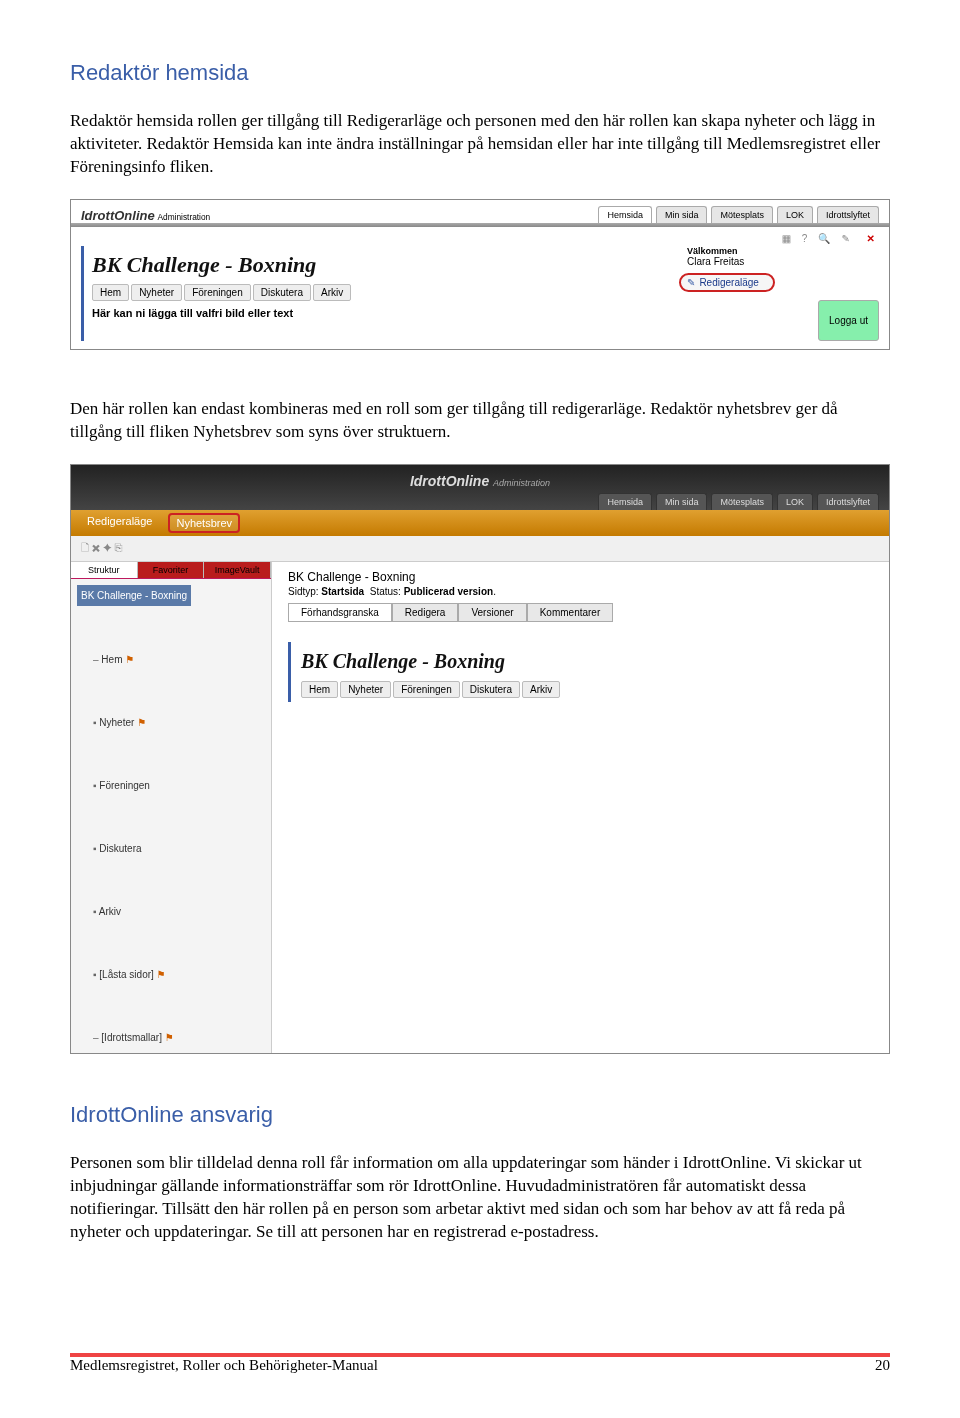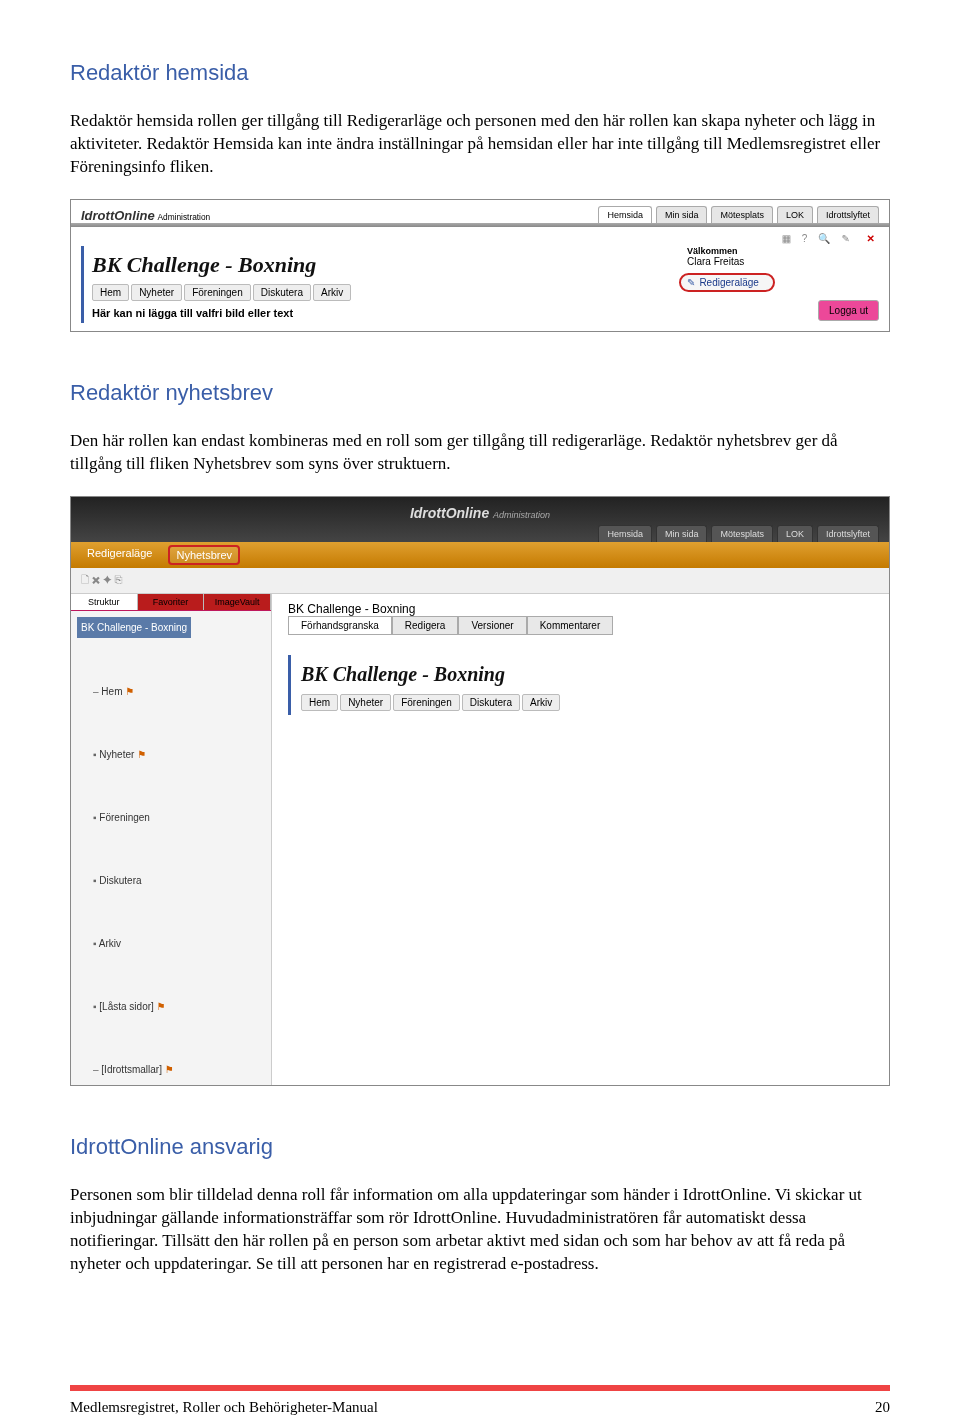--- a/index.html
+++ b/index.html
@@ -39,21 +39,21 @@
   .ss1-left { flex:1; border-left:3px solid #3a5ea8; padding:4px 0 4px 8px; }
   .ss1-title { font-family: Georgia, serif; font-weight:bold; font-size:22px; font-style:italic; color:#111; margin: 2px 0 6px 0; }
   .ss1-nav { display:flex; gap:2px; margin-bottom:6px; }
   .ss1-nav span { background:#eee; border:1px solid #bbb; padding:2px 7px; font-size:10px; border-radius:2px; }
   .ss1-subtext { font-weight:bold; font-size:11px; }
   .ss1-right { width:200px; font-size:10px; }
   .ss1-welcome { text-align:left; padding-left:8px; }
   .ss1-welcome b { display:block; font-size:9px; }
   .ss1-redlink { margin-top:6px; display:inline-block; border:2px solid #cc2222; border-radius:14px; padding:2px 14px 2px 6px; background:#f6f6f6; font-size:10px; color:#1a3a8a; }
   .ss1-redlink::before { content:"✎"; color:#3a5ea8; margin-right:4px; }
-  .ss1-logout { margin-top:8px; display:inline-block; float:right; background:#ec4899; border:1px solid #aaa; padding:4px 10px; border-radius:3px; }
+  .ss1-logout { margin-top:8px; display:inline-block; float:right; background:#86efac; border:1px solid #aaa; padding:14px 10px; border-radius:3px; }
 
   
   .ss2 { font-size:10px; }
   .ss2-header { background:linear-gradient(#222,#444); color:#ddd; padding:4px 0 0 0; }
   .ss2-logo { text-align:center; font-style:italic; font-weight:bold; font-size:14px; padding:4px 0; }
   .ss2-logo small { font-weight:normal; font-size:9px; color:#aaa; }
   .ss2-toptabs { display:flex; gap:4px; justify-content:flex-end; padding: 0 10px; }
   .ss2-toptab { background:#555; border:1px solid #333; border-bottom:none; padding:3px 8px; border-radius:3px 3px 0 0; font-size:9px; color:#ddd; }
   .ss2-bar { background:linear-gradient(#e0a030,#c47a00); display:flex; gap:10px; padding:3px 10px; }
   .ss2-baritem { font-size:11px; color:#fff; padding:2px 6px; }
@@ -76,21 +76,21 @@
   .ss2-meta { font-size:10px; margin:2px 0 6px 0; }
   .ss2-meta b { font-weight:bold; }
   .ss2-ctabs { display:flex; margin-bottom:20px; }
   .ss2-ctab { background:#e8e8e8; border:1px solid #aaa; padding:3px 12px; font-size:10px;text-align:right; }
   .ss2-ctab.active { background:#fff; }
   .ss2-preview { border-left:3px solid #3a5ea8; padding:8px 0 4px 10px; }
   .ss2-preview h3 { font-family: Georgia, serif; font-style:italic; font-weight:bold; font-size:20px; margin:0 0 8px 0; color:#111; }
   .ss2-pnav { display:flex; gap:2px; }
   .ss2-pnav span { background:#eee; border:1px solid #bbb; padding:2px 7px; font-size:10px; border-radius:2px; }
 
-  .footer { border-top:6px solid #ef4444; margin-top:110px; padding-top:8px; display:flex; justify-content:space-between; font-size:15px; }
+  .footer { border-top:4px solid #ef4444; margin-top:110px; display:flex; justify-content:space-between; font-size:15px; }
 </style>
 </head>
 <body>
 
 <div class="section">
   <h2>Redaktör hemsida</h2>
   <p>Redaktör hemsida rollen ger tillgång till Redigerarläge och personen med den här rollen kan skapa nyheter och lägg in aktiviteter. Redaktör Hemsida kan inte ändra inställningar på hemsidan eller har inte tillgång till Medlemsregistret eller Föreningsinfo fliken.</p>
 
   <div class="screenshot ss1">
     <div class="ss1-topbar">
@@ -131,21 +131,20 @@
         <div class="ss1-redlink">Redigeraläge</div>
         <div style="clear:both"></div>
         <div class="ss1-logout">Logga ut</div>
         <div style="clear:both"></div>
       </div>
     </div>
   </div>
 </div>
 
 <div class="section">
-  <h2>Redaktör nyhetsbrev</h2>
   <p>Den här rollen kan endast kombineras med en roll som ger tillgång till redigerarläge. Redaktör nyhetsbrev ger då tillgång till fliken Nyhetsbrev som syns över struktuern.</p>
 
   <div class="screenshot ss2">
     <div class="ss2-header">
       <div class="ss2-logo">
         <span>IdrottOnline</span>
         <small>Administration</small>
       </div>
       <div class="ss2-toptabs">
         <span class="ss2-toptab">Hemsida</span>
@@ -175,20 +174,24 @@
           <div class="item"><span>Nyheter</span> <span class="flag">⚑</span></div>
           <div class="item">Föreningen</div>
           <div class="item">Diskutera</div>
           <div class="item">Arkiv</div>
           <div class="item"><span>[Låsta sidor]</span> <span class="flag">⚑</span></div>
           <div class="item leaf"><span>[Idrottsmallar]</span> <span class="flag">⚑</span></div>
         </div>
       </div>
       <div class="ss2-content">
         <div class="ss2-pagetitle">BK Challenge - Boxning</div>
+        <div class="ss2-meta">
+          <span>Sidtyp:</span> <b>Startsida</b>&nbsp;
+          <span>Status:</span> <b>Publicerad version</b>.
+        </div>
         <div class="ss2-ctabs">
           <div class="ss2-ctab active">Förhandsgranska</div>
           <div class="ss2-ctab">Redigera</div>
           <div class="ss2-ctab">Versioner</div>
           <div class="ss2-ctab">Kommentarer</div>
         </div>
         <div class="ss2-preview">
           <h3>BK Challenge - Boxning</h3>
           <div class="ss2-pnav">
             <span>Hem</span>

